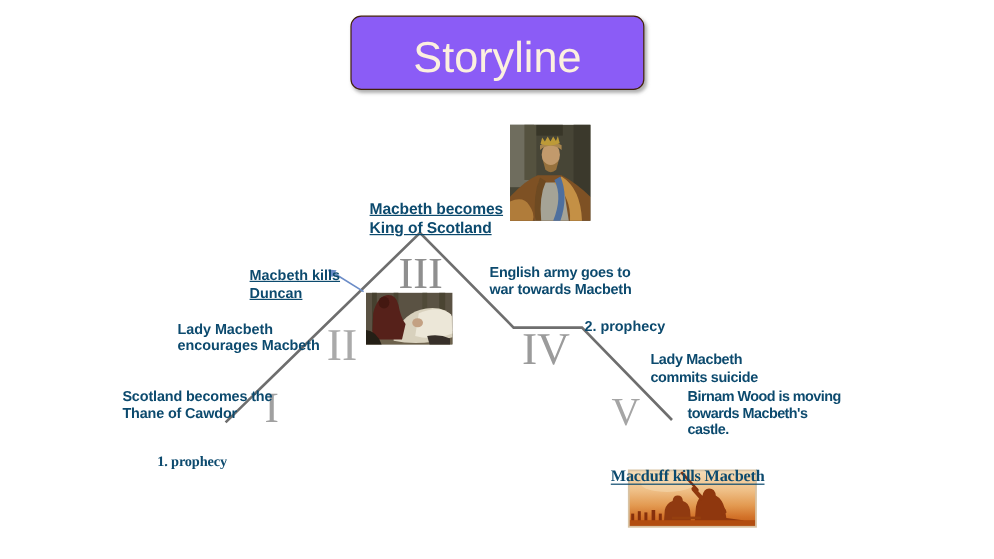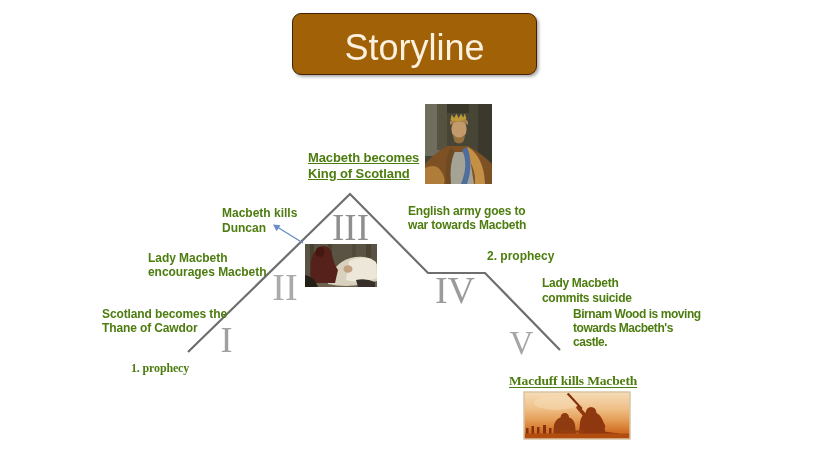--- a/index.html
+++ b/index.html
@@ -1,21 +1,21 @@
 <!DOCTYPE html>
 <html><head>
 <meta charset="utf-8">
 <style>
   html,body{margin:0;padding:0;}
   body{width:828px;height:466px;background:#ffffff;position:relative;overflow:hidden;
        font-family:"Liberation Sans",sans-serif;}
-  .lbl{position:absolute;font-weight:bold;color:#4d7c0f;font-size:12px;line-height:14.5px;white-space:pre;}
+  .lbl{position:absolute;font-weight:bold;color:#0c4a6e;font-size:12px;line-height:14.5px;white-space:pre;margin-top:16px;}
   #title{
     position:absolute;left:292px;top:13px;width:245px;height:62px;
-    background:#a16207;border:1.5px solid #42210a;border-radius:9px;
+    background:#8b5cf6;border:1.5px solid #42210a;border-radius:9px;
     box-shadow:2px 2px 3px rgba(110,110,110,0.55);
     box-sizing:border-box;
   }
   #title span{
     position:absolute;left:0;right:0;top:16px;text-align:center;
     font-size:36px;line-height:36px;color:#fcf0df;font-weight:normal;
   }
 </style>
 </head>
 <body>
@@ -114,21 +114,21 @@
     <rect x="524" y="392" width="106" height="47" fill="none" stroke="#d8c3a4" stroke-width="1.5"></rect>
   </g>
 </svg>
 
 <div id="title">
     <span>Storyline</span>
   </div>
 
 <div class="lbl" style="left:308px;top:150px;font-size:13px;line-height:15.8px;letter-spacing:-0.1px;text-decoration:underline;">Macbeth becomes
 King of Scotland</div>
-<div class="lbl" style="left:222px;top:205.5px;line-height:15px;">Macbeth kills
+<div class="lbl" style="left:208px;top:205.5px;line-height:15px;text-decoration:underline;">Macbeth kills
 Duncan</div>
 <div class="lbl" style="left:148px;top:250.5px;letter-spacing:-0.05px;">Lady Macbeth
 encourages Macbeth</div>
 <div class="lbl" style="left:102px;top:306.5px;letter-spacing:-0.12px;line-height:14.3px;">Scotland becomes the
 Thane of Cawdor</div>
 <div class="lbl" style="left:131px;top:360.5px;letter-spacing:-0.15px;font-family:Liberation Serif, serif;">1. prophecy</div>
 <div class="lbl" style="left:408px;top:203.5px;letter-spacing:-0.2px;">English army goes to
 war towards Macbeth</div>
 <div class="lbl" style="left:487px;top:248.5px;text-align:right;">2. prophecy</div>
 <div class="lbl" style="left:542px;top:275.5px;line-height:15.6px;letter-spacing:-0.3px;">Lady Macbeth

